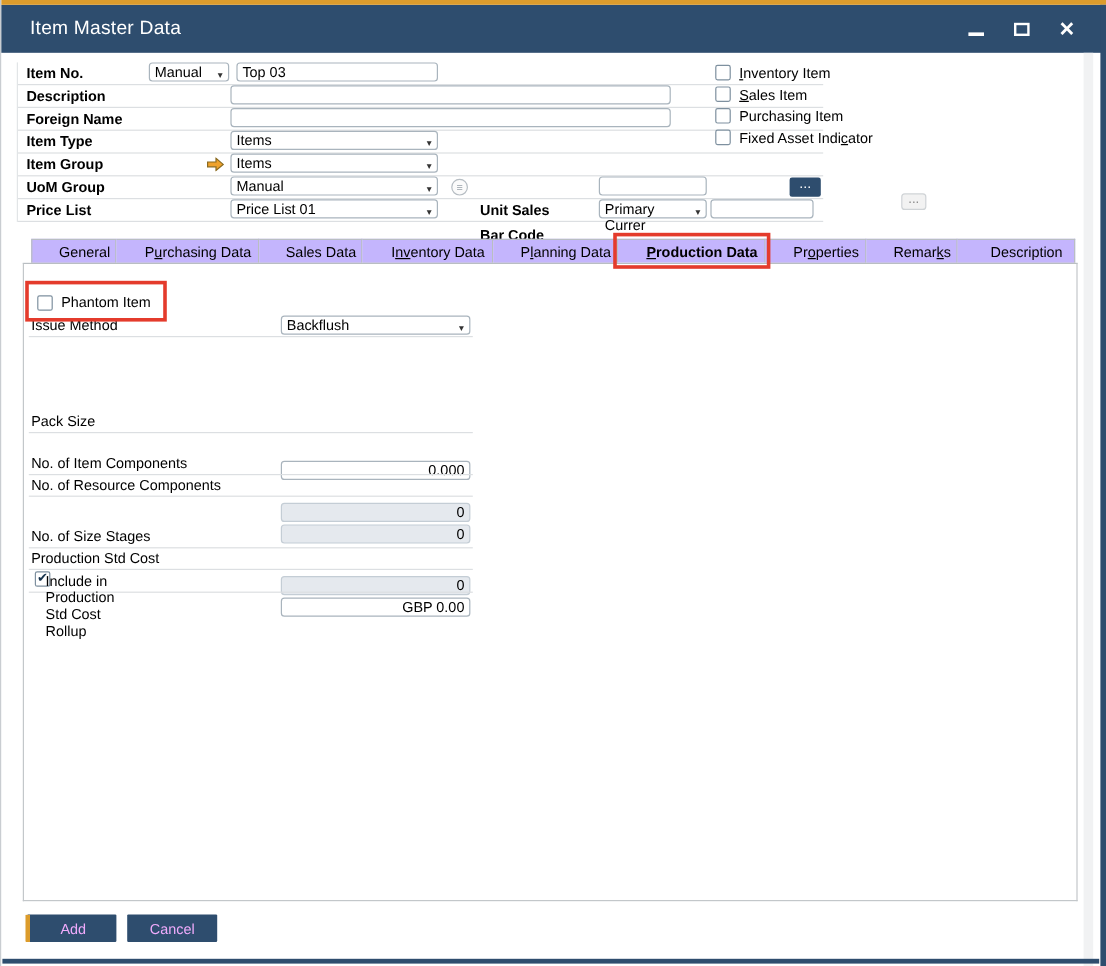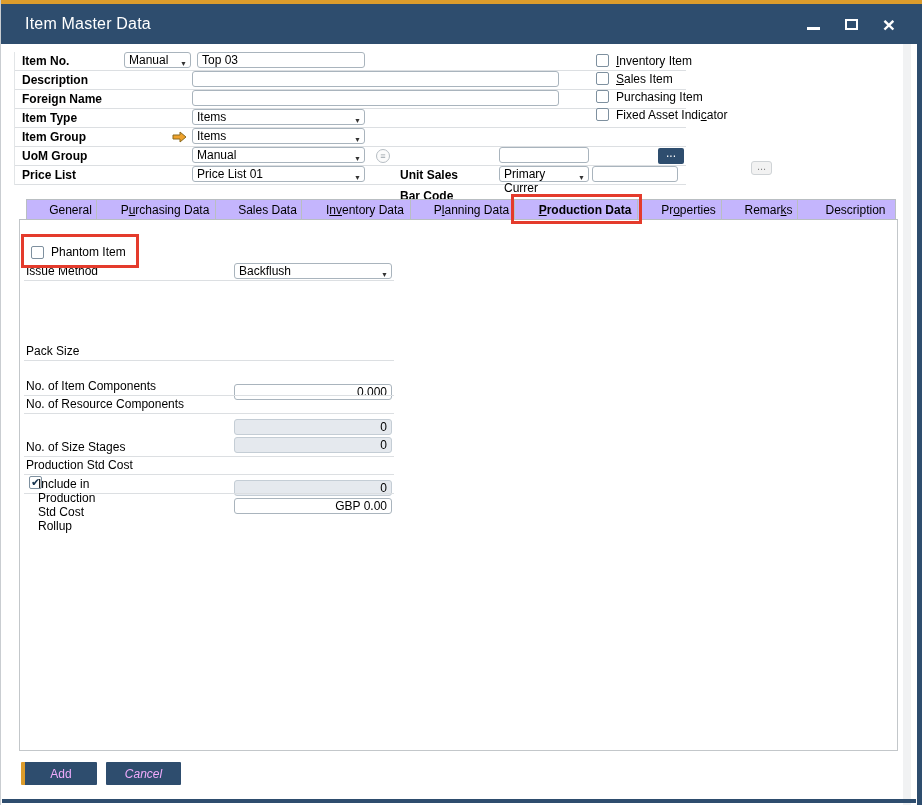--- a/index.html
+++ b/index.html
@@ -70,21 +70,21 @@
   
   .chk-line { position:absolute; display:flex; align-items:center; cursor:pointer; }
   .pfrow { position:absolute; left:23px; width:370px; height:18px; border-bottom:1px solid #dcdfe2; }
   .pfrow .lbl { position:absolute; left:2px; top:1px; }
   .pfrow .inp, .pfrow .sel { left:210px; width:158px; top:0; }
 
   
   .btn { position:absolute; height:23px; background:#2e4d6e; color:#f0abfc; font-size:12px;
          display:flex; align-items:center; justify-content:center; border-radius:1px; cursor:pointer; }
   .btn-add { left:20px; top:762px; width:76px; border-left:4px solid #dc9c2c; }
-  .btn-cancel { left:105px; top:762px; width:75px;font-style:italic; }
+  .btn-cancel { left:105px; top:762px; width:75px; }
 </style>
 </head>
 <body>
 
 <div class="window">
   <div class="top-gold"></div>
 
   <div class="titlebar">
     <span class="title">Item Master Data</span>
     <div class="win-controls">

